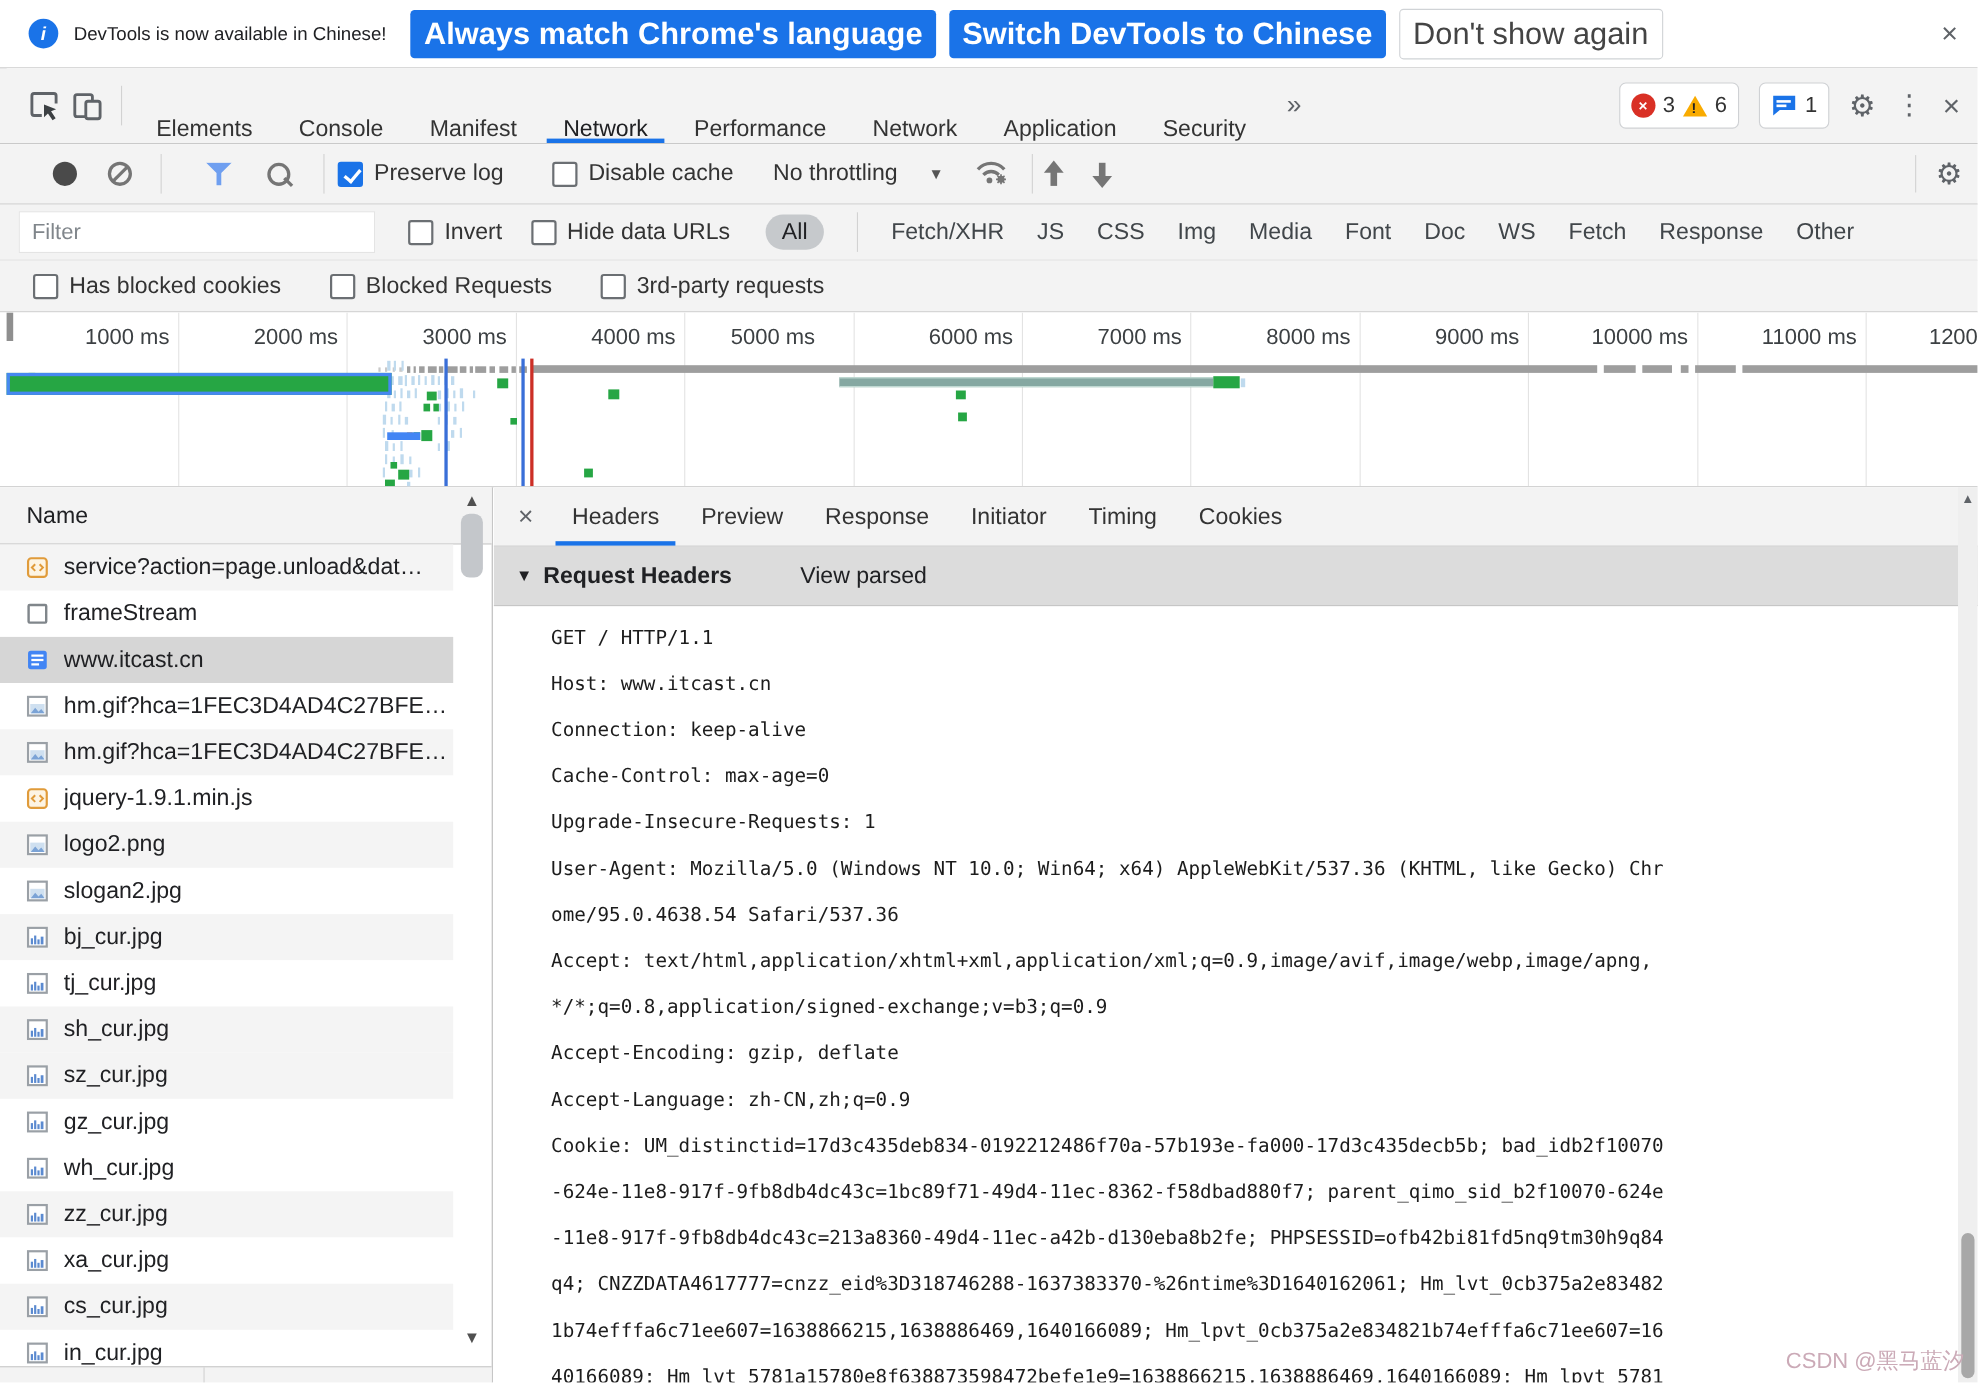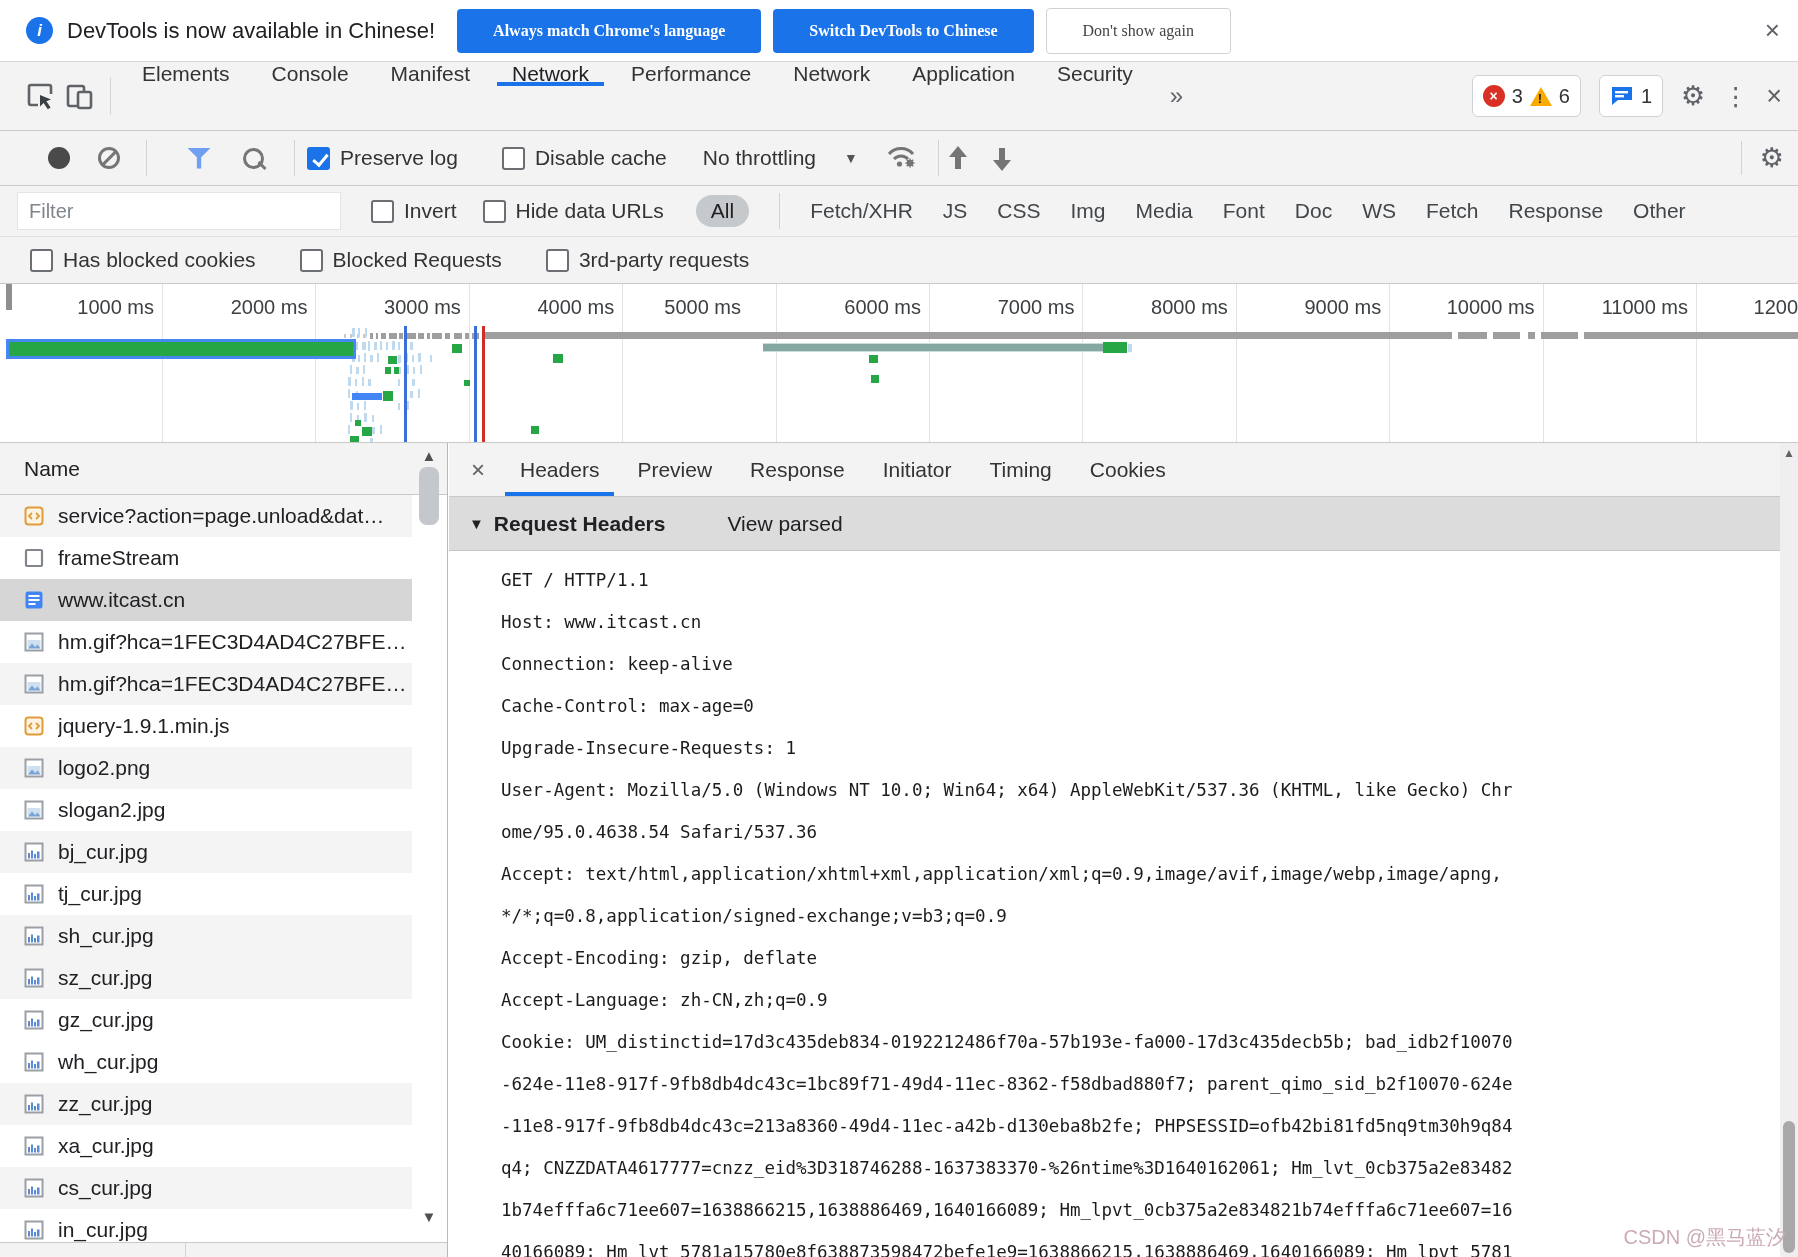--- a/index.html
+++ b/index.html
@@ -3,30 +3,30 @@
 <meta charset="utf-8">
 <style>
   html,body{margin:0;padding:0;background:#fff;}
   #root{position:relative;width:1798px;height:1257px;overflow:hidden;background:#fff;
         font-family:"Liberation Sans","DejaVu Sans",sans-serif;color:#202124;}
   .bar{position:absolute;left:0;right:0;box-sizing:border-box;}
   
   #banner{top:0;height:62px;background:#fff;border-bottom:1px solid #d5d5d5;display:flex;align-items:center;padding-left:26px;}
   #banner .info{width:27px;height:27px;border-radius:50%;background:#1a73e8;color:#fff;font-size:17px;font-weight:bold;
         display:flex;align-items:center;justify-content:center;font-style:italic;flex:0 0 auto;}
-  #banner .btxt{font-size:22px;margin-left:14px;}
-  .bbtn{height:44px;border-radius:4px;display:flex;align-items:center;padding:0 36px;font-size:16px;font-weight:bold;
-        background:#1a73e8;color:#fff;margin-left:12px;cursor:default;font-family:Liberation Serif, serif;}
+  #banner .btxt{font-size:17px;margin-left:14px;}
+  .bbtn{height:44px;border-radius:4px;display:flex;align-items:center;padding:0 12px;font-size:28px;font-weight:bold;
+        background:#1a73e8;color:#fff;margin-left:12px;cursor:default;}
   .bbtn.sec{background:#fff;color:#444;font-weight:normal;border:1px solid #d0d3d6;}
   #banner .bclose{margin-left:auto;margin-right:18px;font-size:26px;color:#5f6368;}
   
   #tabbar{top:62px;height:69px;background:#f3f3f3;border-bottom:1px solid #c9c9c9;display:flex;align-items:center;padding-left:20px;}
   .tb-ic{display:flex;align-items:center;justify-content:center;width:40px;height:40px;flex:0 0 auto;}
   .vdiv{width:1px;height:36px;background:#d2d2d2;margin:0 10px;flex:0 0 auto;}
-  #top-tabs{display:flex;height:100%;align-items:flex-start;}
+  #top-tabs{display:flex;height:100%;align-items:flex-end;}
   .dt-tab{display:flex;align-items:center;padding:0 21px;font-size:21px;color:#333;position:relative;}
   .dt-tab.active{color:#202124;}
   .dt-tab.active::after{content:"";position:absolute;left:6px;right:6px;bottom:0;height:4px;background:#1a73e8;}
   #tabbar .more{font-size:24px;color:#5f6368;padding:0 16px;}
   #tabbar .right{margin-left:auto;display:flex;align-items:center;gap:18px;padding-right:16px;}
   .pill{display:flex;align-items:center;gap:7px;background:#fff;border:1px solid #cfd1d4;border-radius:6px;height:40px;padding:0 10px;}
   .err-circ{width:22px;height:22px;border-radius:50%;background:#d93025;color:#fff;font-size:14px;font-weight:bold;
         display:flex;align-items:center;justify-content:center;}
   .badge-n{font-size:20px;color:#333;}
   .warn-tri{position:relative;width:0;height:0;border-left:11px solid transparent;border-right:11px solid transparent;border-bottom:19px solid #f9ab00;}

